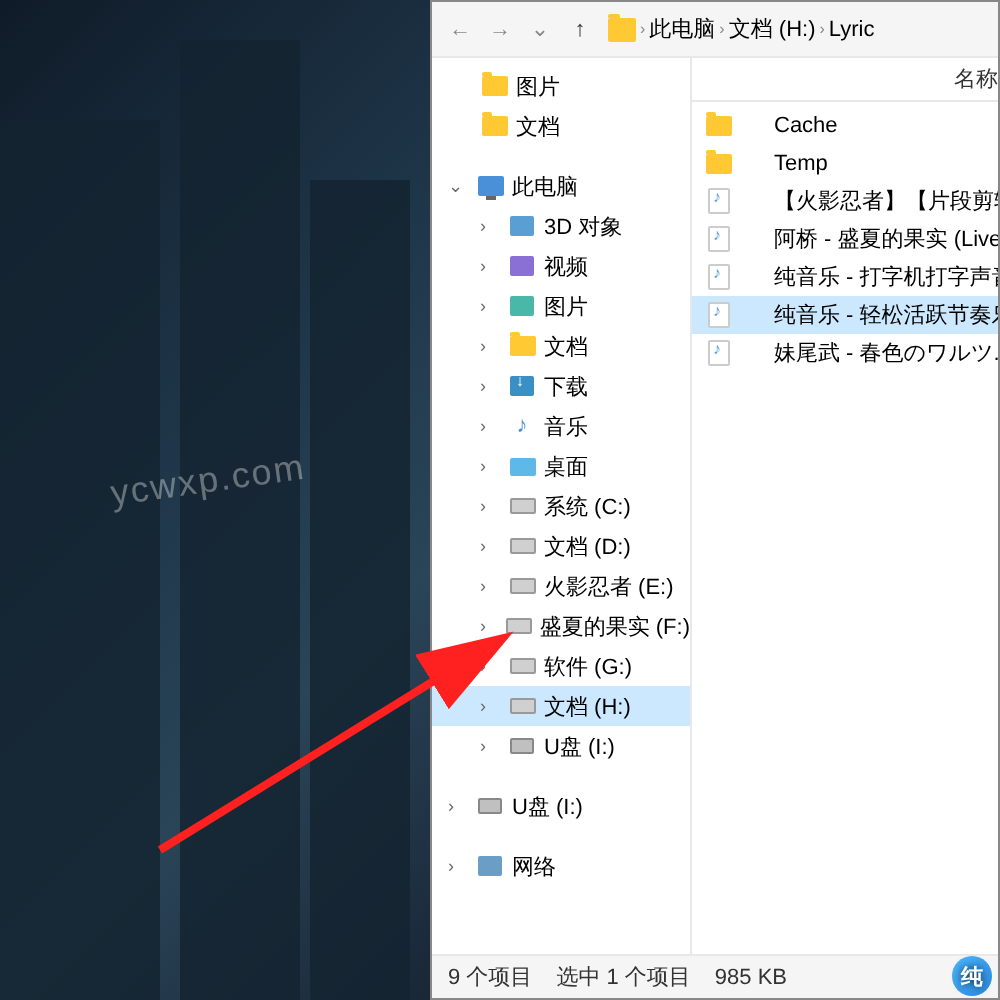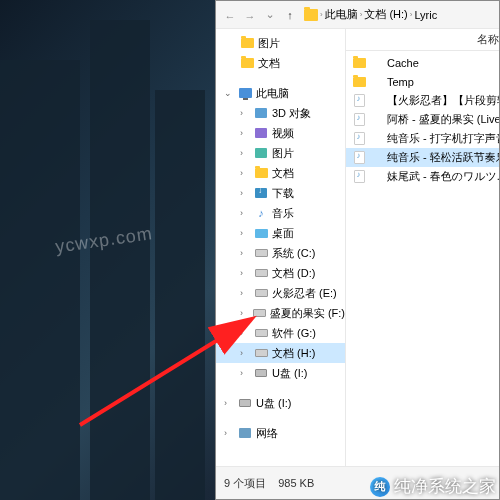--- a/index.html
+++ b/index.html
@@ -111,21 +111,21 @@
     .file-ico { width: 14px; height: 14px; display:flex; align-items:center; justify-content:center; flex-shrink:0; }
     .ico-yfolder { width:13px; height:10px; background:#ffc933; border-radius:1px; position:relative; }
     .ico-yfolder::before { content:''; position:absolute; top:-2px; left:0; width:5px; height:2px; background:#ffc933; border-radius:1px 1px 0 0; }
     .ico-mp3 { width:11px; height:13px; background:#fff; border:1px solid #ccc; border-radius:1px; position:relative; }
     .ico-mp3::after { content:'♪'; position:absolute; color:#5a9fd4; font-size:8px; left:2px; top:-1px; }
     .status-bar {
       height: 22px;
       border-top: 1px solid #e8e8e8;
       background: #f5f5f5;
       display: flex; align-items: center;
-      padding: 16px 8px; gap: 12px;
+      padding: 5px 8px; gap: 12px;
       font-size: 11px; color: #333;
     }
     .arrow-overlay {
       position: absolute; pointer-events: none;
       left: 75px; top: 310px;
       width: 190px; height: 120px;
     }
     .watermark1 {
       position: absolute; left: 55px; top: 230px;
       color: rgba(255,255,255,0.35);
@@ -354,30 +354,30 @@
               <span class="ico-mp3"></span>
             </span>
           <span>妹尾武 - 春色のワルツ.mp3</span>
         </div>
       </div>
     </div>
   </div>
 
   <div class="status-bar">
     <span>9 个项目</span>
+    <span>选中 1 个项目</span>
     <span>985 KB</span>
   </div>
 </div>
 
 <svg class="arrow-overlay" viewBox="0 0 190 120">
   <defs>
     <marker id="ah" markerWidth="12" markerHeight="12" refX="10" refY="4" orient="auto">
       <path d="M0,0 L12,4 L0,8 Z" fill="#ff2020"></path>
     </marker>
   </defs>
   <line x1="5" y1="115" x2="175" y2="10" stroke="#ff2020" stroke-width="4" marker-end="url(#ah)"></line>
 </svg>
 
 <div class="watermark1">ycwxp.com</div>
 <div class="watermark2">
   <span class="wm-logo">纯</span>
-  <span>纯净系统之家</span>
 </div>
 
 </body></html>

